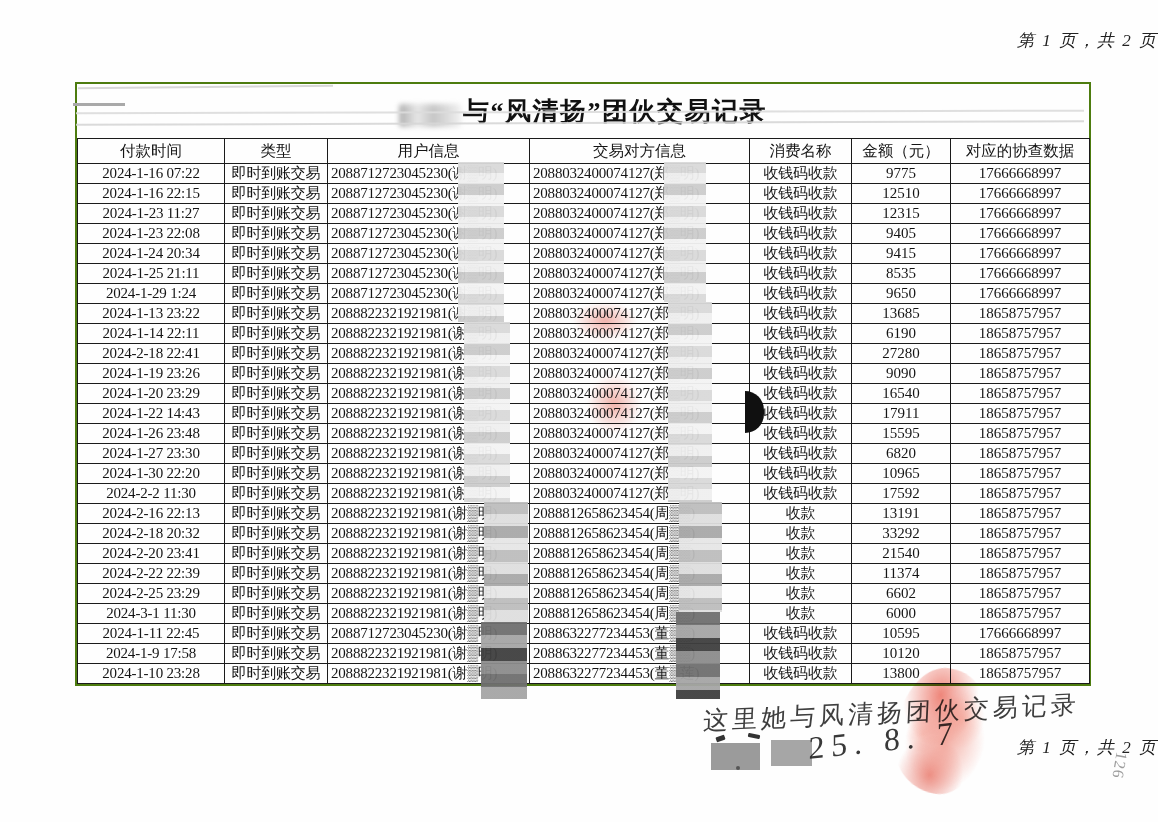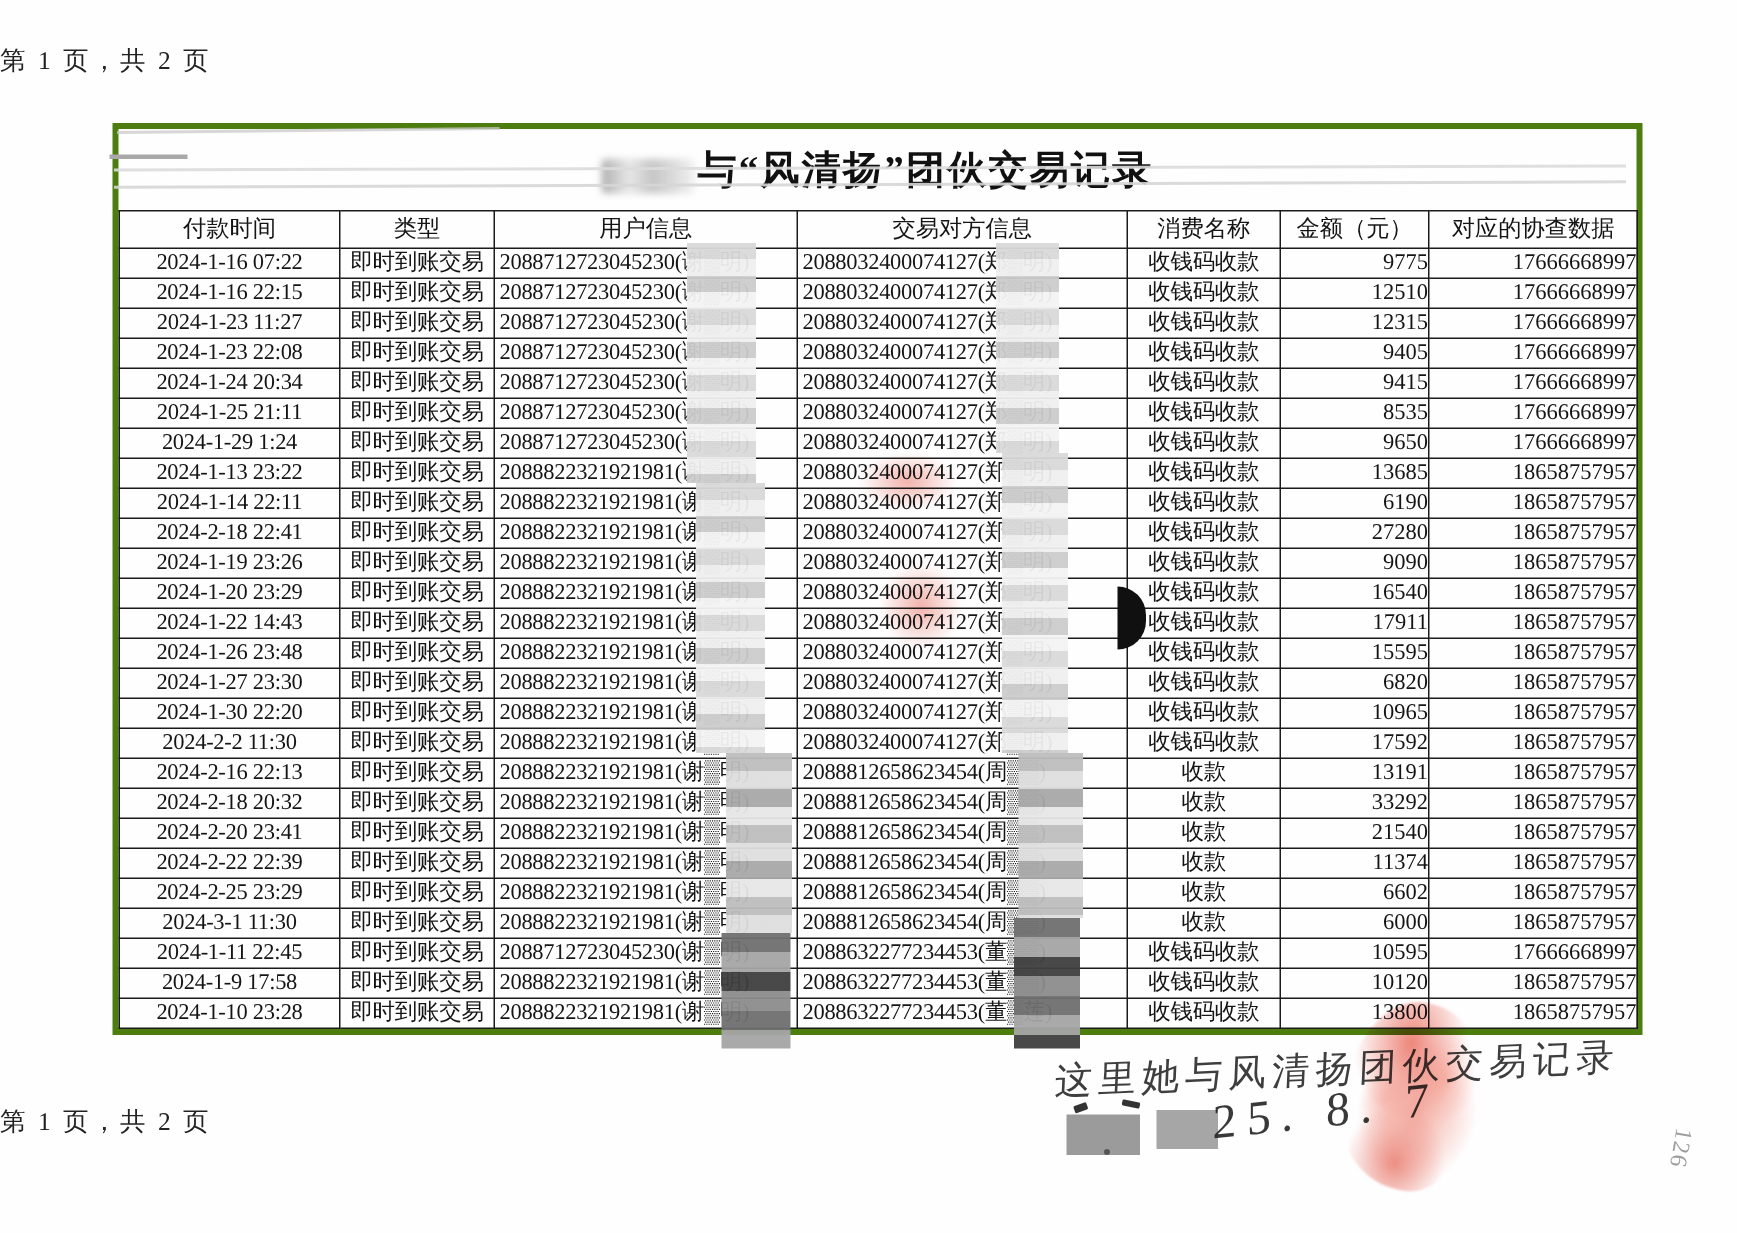--- a/index.html
+++ b/index.html
@@ -1,40 +1,40 @@
 <!DOCTYPE html>
 <html><head>
 <meta charset="utf-8">
 <style>
   html,body{margin:0;padding:0;background:#ffffff;}
   .sheet{
     position:relative;width:1158px;height:822px;background:#fefefe;overflow:hidden;
     font-family:"Liberation Serif","DejaVu Serif",serif;color:#161616;
   }
-  .pagination{position:absolute;left:0;width:100%;text-align:left;font-size:17px;
-    letter-spacing:2px;color:#222;}
+  .pagination{position:absolute;left:0;width:100%;text-align:right;font-size:17px;
+    letter-spacing:2px;color:#222;font-style:italic;}
   .pagination-top{top:29px;}
   .pagination-bottom{top:736px;}
 
   
-  .doc-table{position:absolute;left:75px;top:82px;width:1012px;border:4px solid #4d7c0f;
+  .doc-table{position:absolute;left:75px;top:82px;width:1012px;border:2px solid #4d7c0f;
     background:transparent;z-index:1;}
   .title-row{height:54px;display:flex;align-items:center;justify-content:center;
     font-size:26px;font-weight:600;letter-spacing:1.5px;color:#111;}
   .title-redact{display:inline-block;width:62px;height:23px;margin-right:2px;margin-top:8px;
     background:linear-gradient(90deg,rgba(110,110,110,.55),rgba(225,225,225,.8) 30%,
       rgba(150,150,150,.55) 55%,rgba(238,238,238,.85));
     filter:blur(2.5px);border-radius:3px;}
   table{border-collapse:collapse;width:100%;table-layout:fixed;}
   th,td{border:1.5px solid #1b1b1b;padding:0;white-space:nowrap;overflow:hidden;
     font-weight:normal;text-align:center;color:#141414;}
   thead th{height:24px;line-height:24px;font-size:15.5px;}
   tbody td{height:19px;line-height:19px;font-size:15px;letter-spacing:-0.2px;}
   td.c-user,td.c-cp{text-align:left;padding-left:3px;}
-  td.c-amt,td.c-ref{letter-spacing:0;text-align:right;}
+  td.c-amt,td.c-ref{letter-spacing:0;}
 
   
   .scanline{position:absolute;background:#c9c9c9;z-index:2;}
   #sl-1{left:78px;top:86px;width:255px;height:2px;transform:rotate(-0.6deg);opacity:.75;}
   #sl-2{left:73px;top:103px;width:52px;height:2.5px;background:#a9a9a9;}
   #sl-3{left:76px;top:111px;width:1008px;height:1.5px;background:#dcdcdc;transform:rotate(-0.15deg);opacity:.9;}
   #sl-4{left:76px;top:122px;width:1008px;height:1.5px;background:#d6d6d6;transform:rotate(-0.2deg);opacity:.9;}
 
   .mosaic{position:absolute;z-index:3;opacity:.95;
     background:repeating-linear-gradient(180deg,#d9d9d9 0 11px,#efefef 11px 22px,

